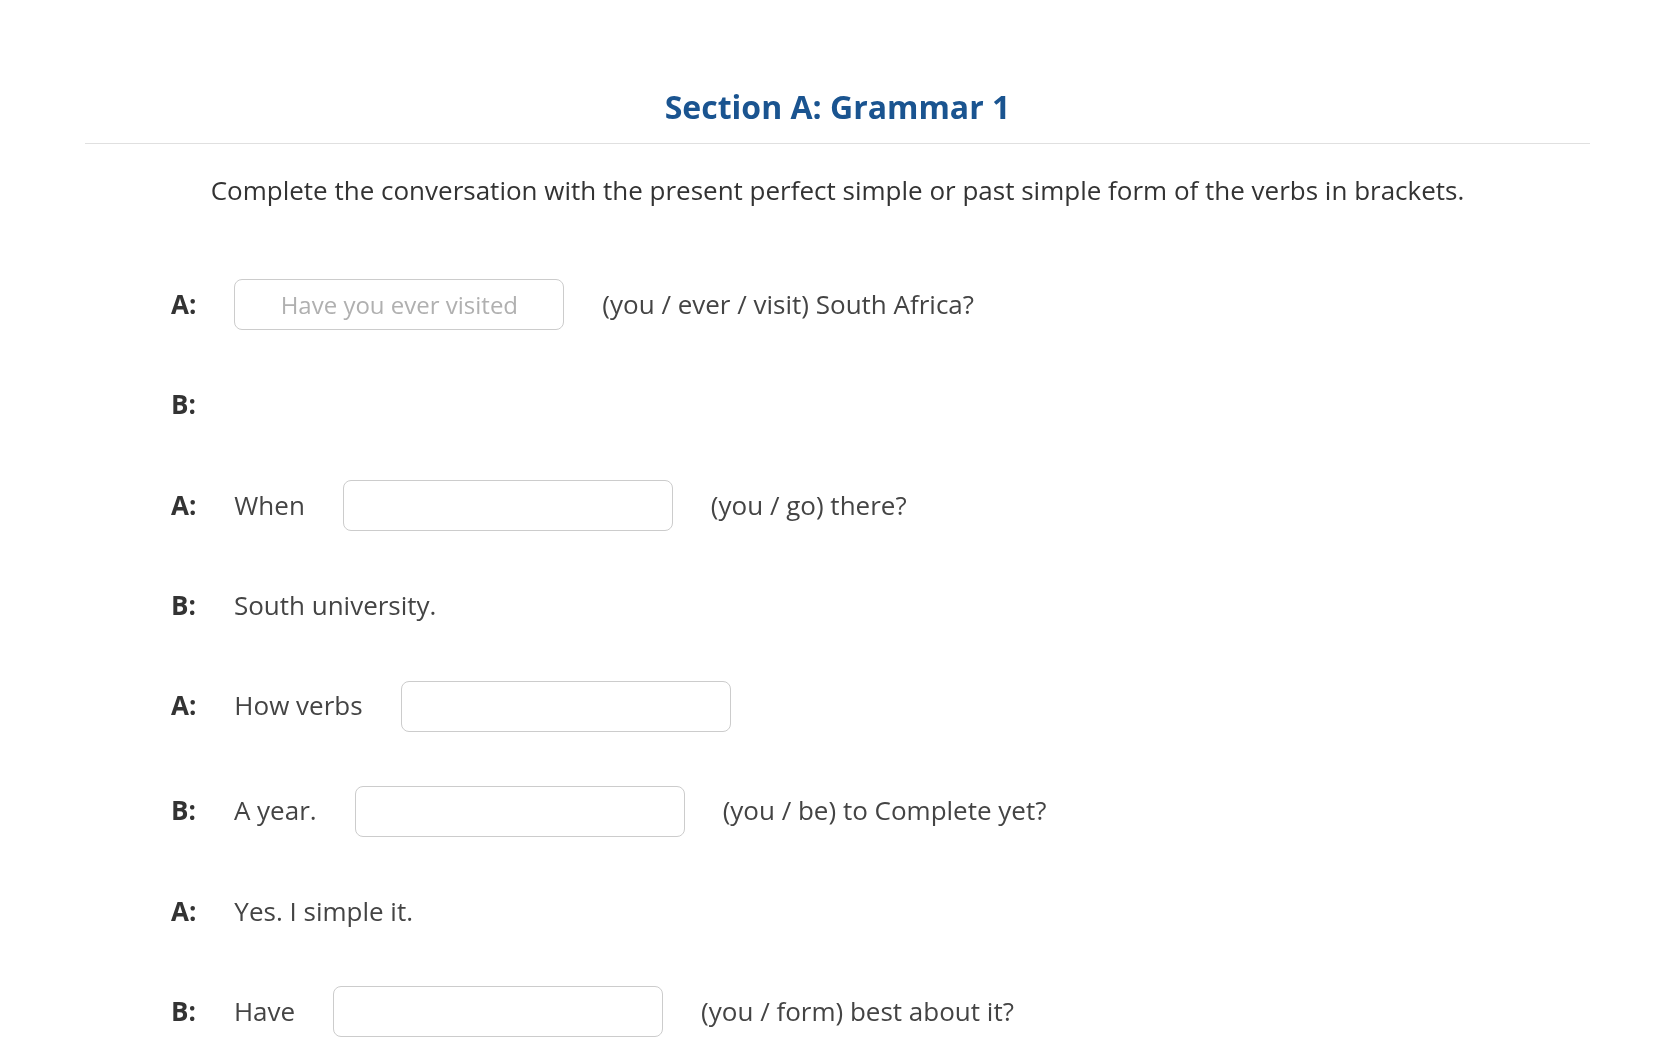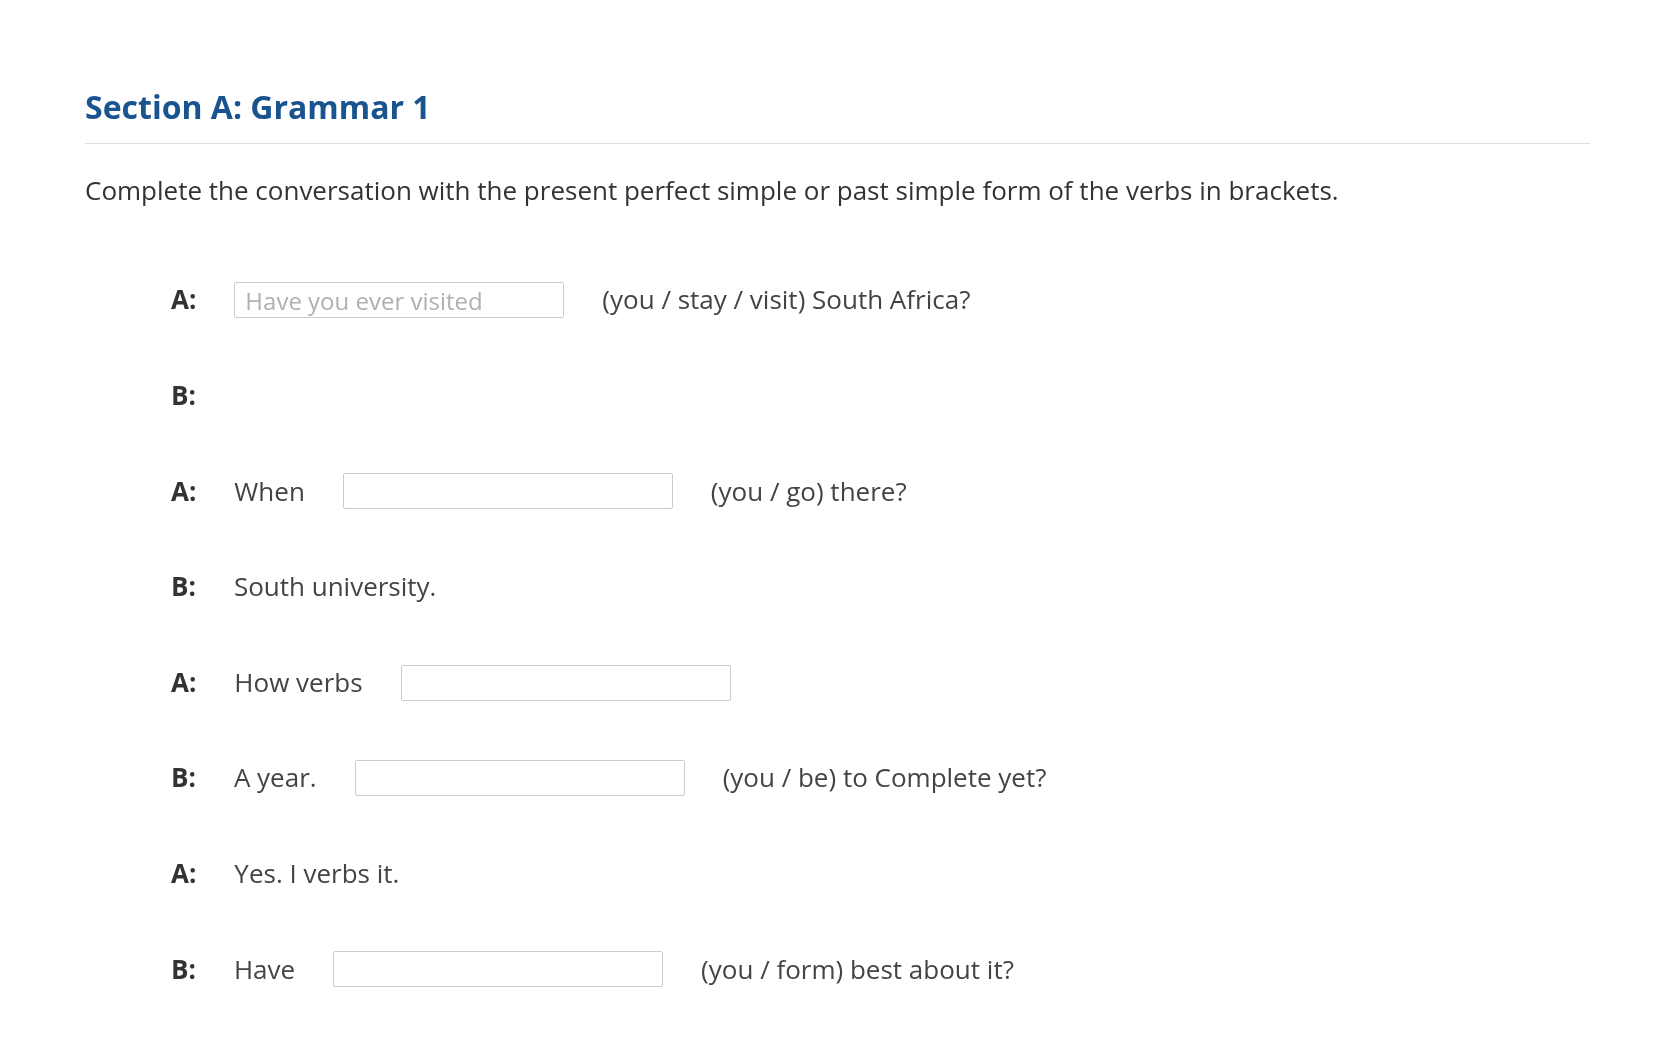--- a/index.html
+++ b/index.html
@@ -1,18 +1,19 @@
 <!DOCTYPE html>
 <html><head>
   <meta charset="utf-8">
   <style>
     * {
       margin: 15px;
       padding: 0;
       box-sizing: border-box;
+      text-align: center;
     }
     body {
       font-family: 'Segoe UI', 'Open Sans', Arial, sans-serif;
       background: #ffffff;
       padding: 40px;
       color: #3d3d3d;
     }
     .section-title {
       font-size: 32px;
       font-weight: 700;
@@ -46,24 +47,24 @@
     }
     .speaker {
       font-weight: 700;
       color: #333;
     }
     .blank-input {
       font-family: inherit;
       font-size: 24px;
       padding: 6px 10px;
       border: 1px solid #ccc;
-      border-radius: 2px;
+      border-radius: 8px;
       background: #fff;
       color: #444;
-      height: 36px;
+      height: 51px;
       min-width: 170px;
     }
     .blank-input.filled {
       min-width: 300px;
       color: #b0b0b0;
     }
     .blank-input::placeholder {
       color: #b0b0b0;
     }
     .text-segment {
@@ -75,21 +76,21 @@
 
 <h1 class="section-title">Section A: Grammar 1</h1>
 <hr class="divider">
 <p class="instructions">Complete the conversation with the present perfect simple or past simple form of the verbs in brackets.</p>
 
 <div class="conversation">
 
   <div class="line">
     <span class="speaker">A:</span>
     <input type="text" class="blank-input filled" value="Have you ever visited" style="">
-    <span class="text-segment">(you / stay / visit) South Africa?</span>
+    <span class="text-segment">(you / ever / visit) South Africa?</span>
   </div>
 
   <div class="line">
     <span class="speaker">B:</span>
   </div>
 
   <div class="line">
     <span class="speaker">A:</span>
     <span class="text-segment">When</span>
     <input type="text" class="blank-input" value="" style="">
@@ -109,21 +110,21 @@
 
   <div class="line">
     <span class="speaker">B:</span>
     <span class="text-segment">A year.</span>
     <input type="text" class="blank-input" value="" style="">
     <span class="text-segment">(you / be) to Complete yet?</span>
   </div>
 
   <div class="line">
     <span class="speaker">A:</span>
-    <span class="text-segment">Yes. I verbs it.</span>
+    <span class="text-segment">Yes. I simple it.</span>
   </div>
 
   <div class="line">
     <span class="speaker">B:</span>
     <span class="text-segment">Have</span>
     <input type="text" class="blank-input" value="" style="">
     <span class="text-segment">(you / form) best about it?</span>
   </div>
 
   <div class="line">

